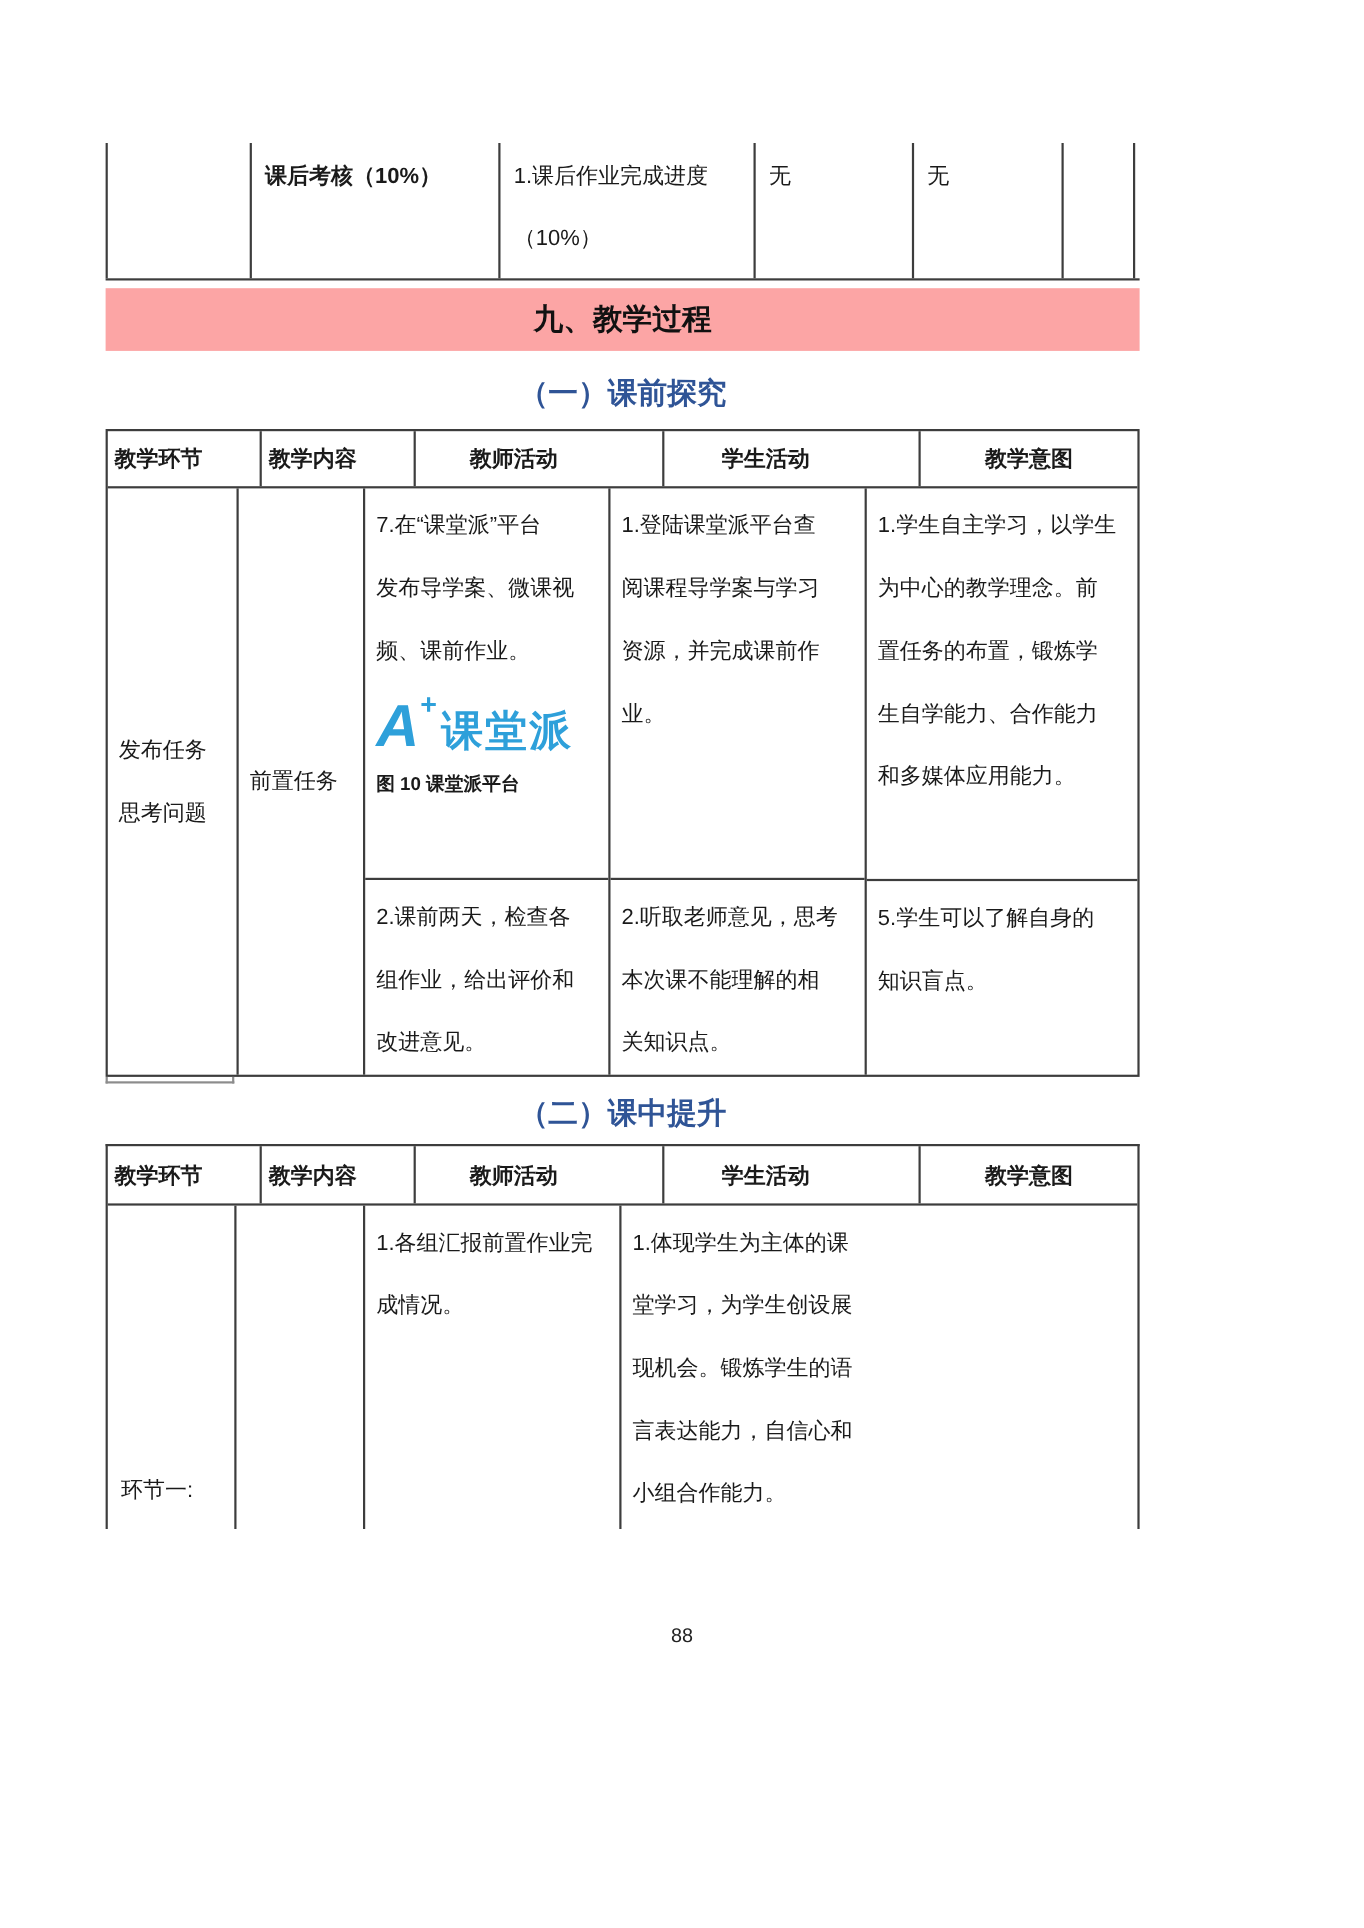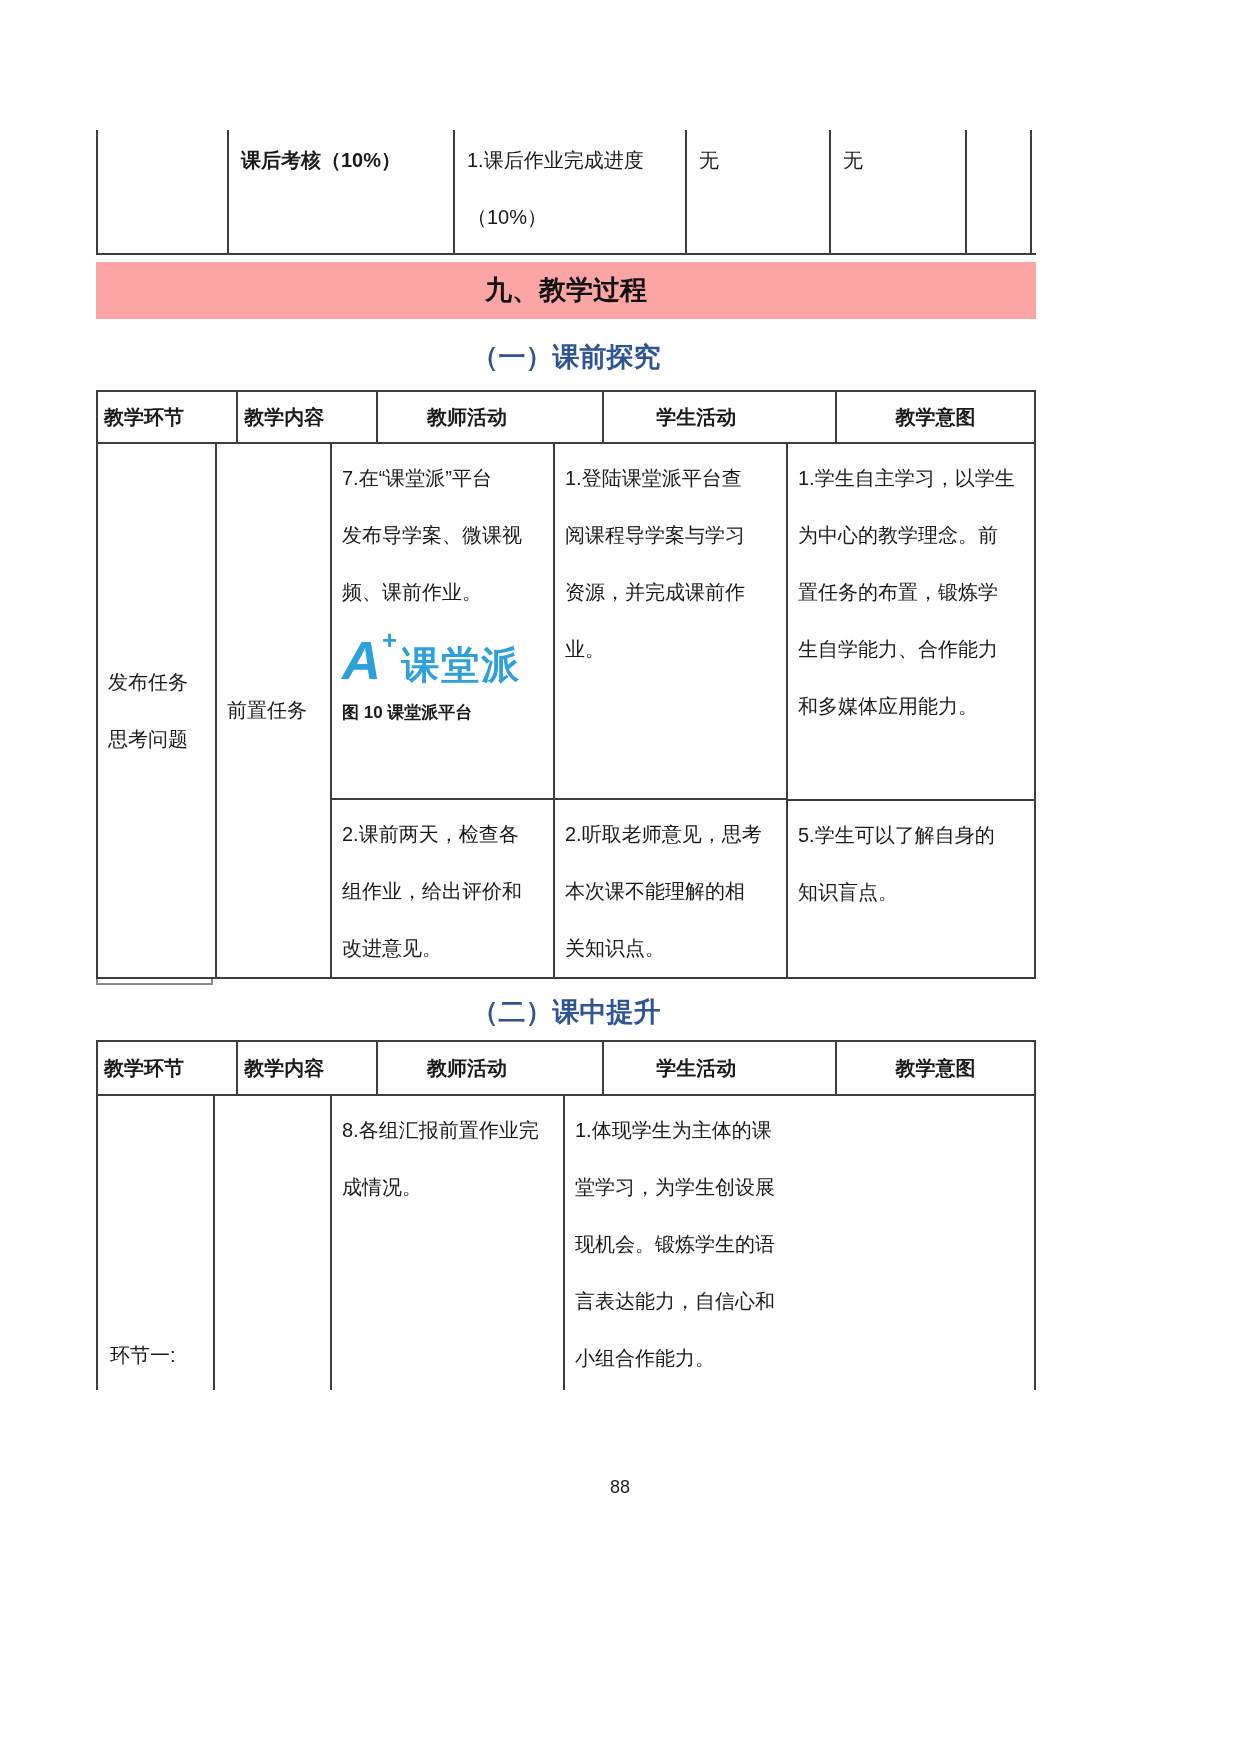--- a/index.html
+++ b/index.html
@@ -167,21 +167,21 @@
       <div class="th w3">教师活动</div>
       <div class="th w4">学生活动</div>
       <div class="th w5">教学意图</div>
     </div>
     <div class="tbody">
       <div class="col w1 cell-bottom">
         <div class="cell-text pre">环节一:</div>
       </div>
       <div class="col w2"></div>
       <div class="col w4 plain-cell">
-        <div class="cell-text pre">8.各组汇报前置作业完
+        <div class="cell-text pre">1.各组汇报前置作业完
 成情况。</div>
       </div>
       <div class="col w5 plain-cell">
         <div class="cell-text pre">1.体现学生为主体的课
 堂学习，为学生创设展
 现机会。锻炼学生的语
 言表达能力，自信心和
 小组合作能力。</div>
       </div>
     </div>

